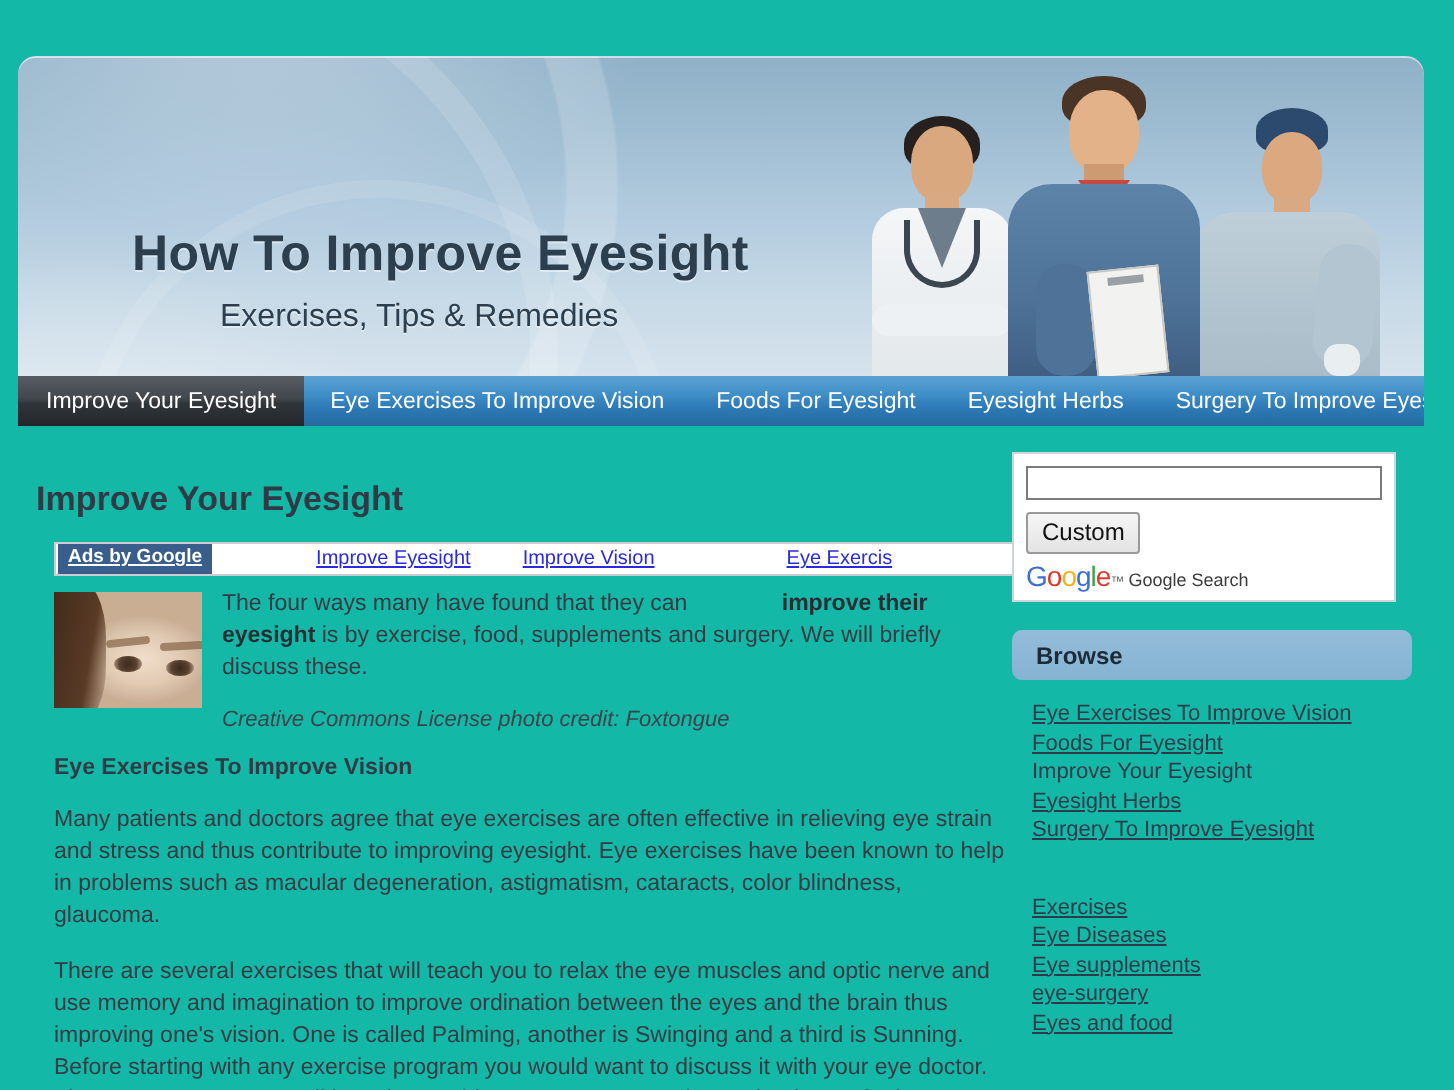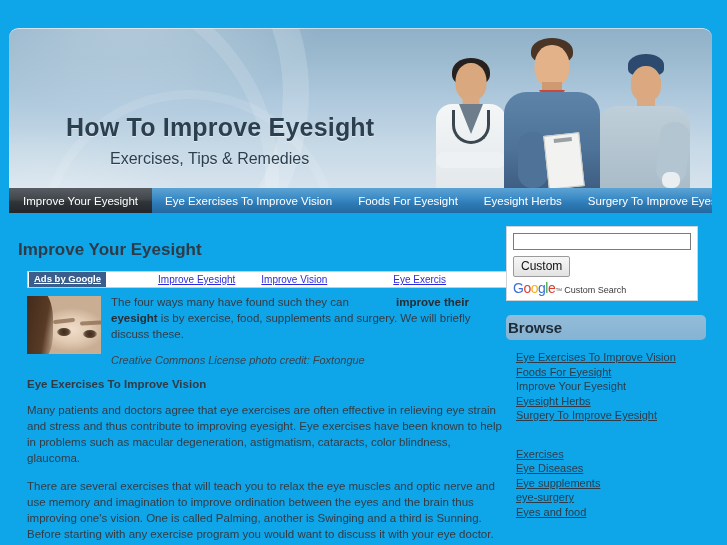--- a/index.html
+++ b/index.html
@@ -7,21 +7,21 @@
   html, body {
     margin: 0; padding: 0;
     width: 727px; height: 545px;
     overflow: hidden;
     background: #dfe6eb;
     font-family: "Liberation Sans", sans-serif;
   }
   #page {
     position: relative;
     width: 727px; height: 545px;
-    background: #0ea5e9;
+    background: #14b8a6;
     overflow: hidden;
   }
 
   
   #banner {
     position: absolute;
     left: 9px; top: 28px;
     width: 703px; height: 160px;
     border-radius: 9px 9px 0 0;
     background:
@@ -290,22 +290,22 @@
   .g-g { color:#3aa34c; }
   #g-tm { font-size: 7px; vertical-align: super; color:#666; }
   #gcs-label { margin-left: 2px; font-size: 9px; color: #3b3b3b; }
 
   .side-block { margin-top: 14px; }
   .side-header {
     background: linear-gradient(180deg,#93bcd9 0%, #86b3d3 100%);
     border-radius: 5px;
     height: 25px;
     display: flex; align-items: center;
-    padding-left: 2px;
-    font-size: 15px; font-weight: bold;
+    padding-left: 12px;
+    font-size: 12px; font-weight: bold;
     color: #1d2b37;
     width: 200px;
   }
   .side-links { padding: 10px 0 0 10px; }
   .side-links a {
     display: block;
     font-size: 11px;
     line-height: 14.5px;
     color: #2c3c4b;
     text-decoration: underline;
@@ -378,41 +378,41 @@
 
       <div id="article">
         <div id="thumb">
           <div class="hairmass"></div>
           <div class="brow a"></div>
             <div class="brow b"></div>
           <div class="eye a"></div>
             <div class="eye b"></div>
         </div>
 
-        <p class="tight"><span>The four ways many have found such they can </span><b>improve their eyesight</b><span> is by exercise, food, supplements and surgery. We will briefly discuss these.</span></p>
+        <p class="tight"><span>The four ways many have found that they can </span><b>improve their eyesight</b><span> is by exercise, food, supplements and surgery. We will briefly discuss these.</span></p>
 
         <p class="credit">Creative Commons License photo credit: Foxtongue</p>
 
         <h3>Eye Exercises To Improve Vision</h3>
 
         <p>Many patients and doctors agree that eye exercises are often effective in relieving eye strain and stress and thus contribute to improving eyesight. Eye exercises have been known to help in problems such as macular degeneration, astigmatism, cataracts, color blindness, glaucoma.</p>
         <p>There are several exercises that will teach you to relax the eye muscles and optic nerve and use memory and imagination to improve ordination between the eyes and the brain thus improving one's vision. One is called Palming, another is Swinging and a third is Sunning. Before starting with any exercise program you would want to discuss it with your eye doctor. There are some rare conditions that could cause your eyes to be strained even further or possibly incur even further permanent damage to your eyes</p>
 
       </div>
     </div>
 
     <div id="sidebar">
 
       <div id="search-box">
         <input id="search-input" type="text" placeholder="" style="">
         <button id="search-button">Custom</button>
         <div id="gcs-row">
           <span id="g-logo"><span class="b">G</span><span class="g-r">o</span><span class="g-y">o</span><span class="b">g</span><span class="g-g">l</span><span class="g-r">e</span></span>
             <span id="g-tm">™</span>
-            <span id="gcs-label">Custom Search</span>
+            <span id="gcs-label">Google Search</span>
         </div>
       </div>
 
       <div class="side-block">
         <div class="side-header">Browse</div>
         <div class="side-links">
           <a>Eye Exercises To Improve Vision</a>
           <a>Foods For Eyesight</a>
           <a class="current">Improve Your Eyesight</a>
           <a>Eyesight Herbs</a>

